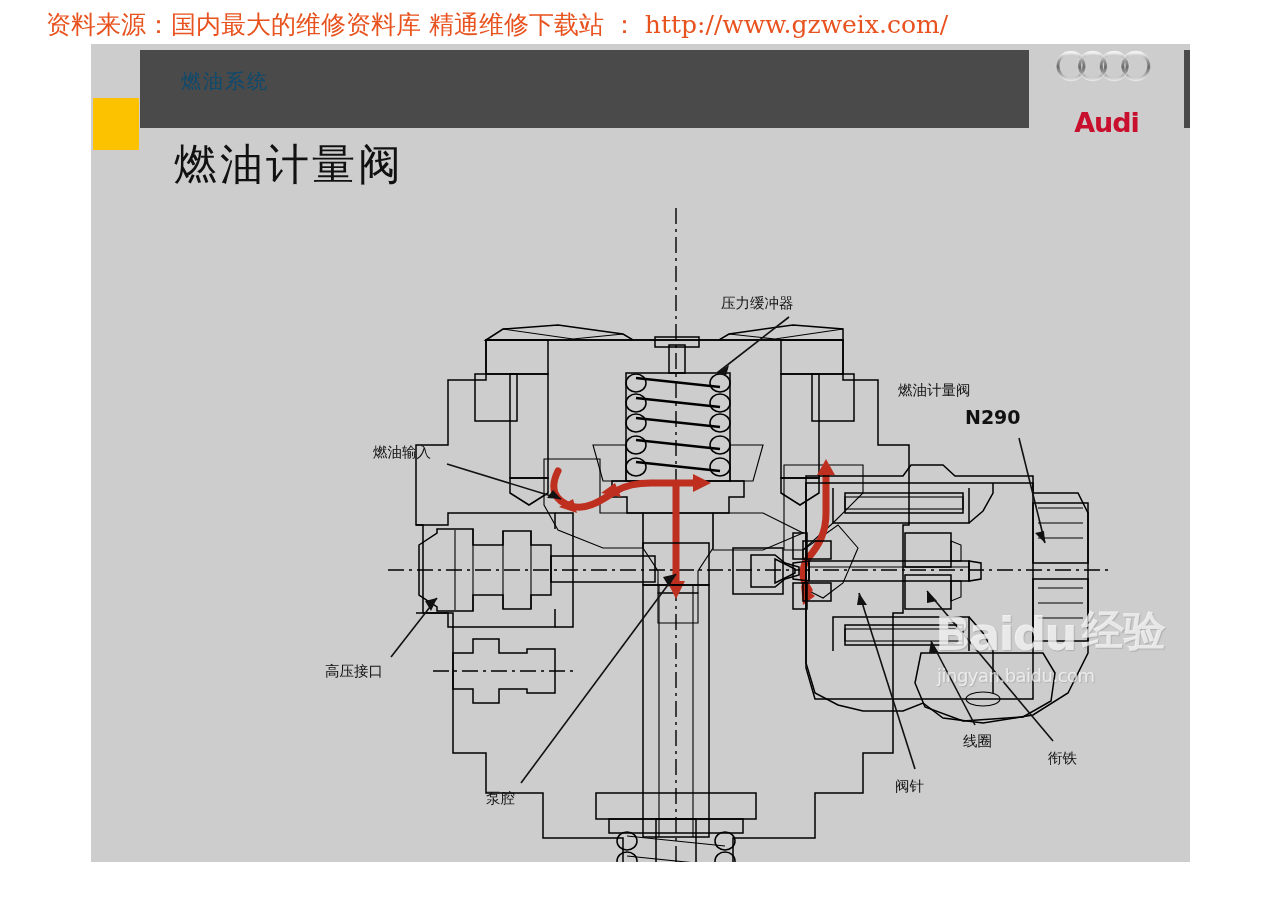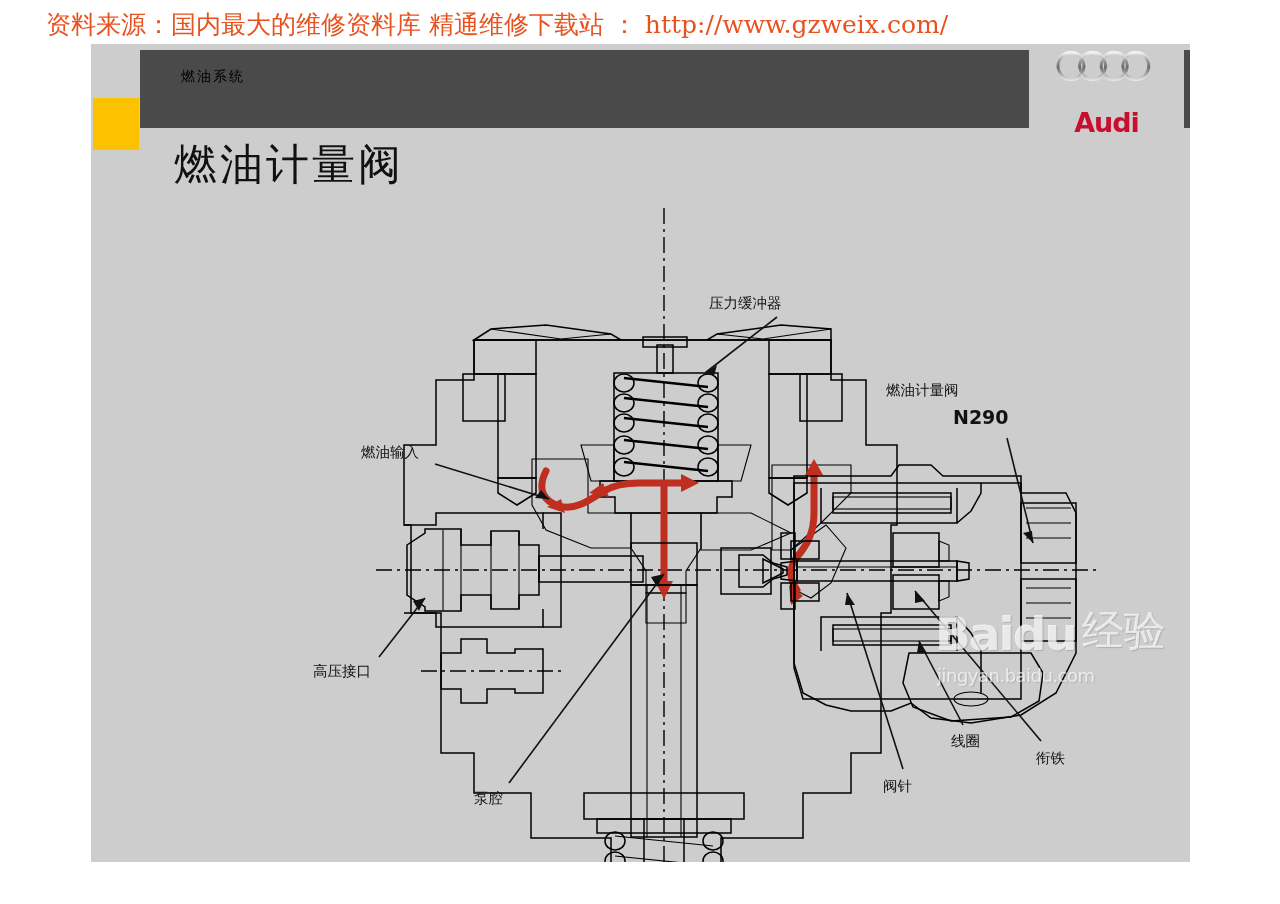--- a/index.html
+++ b/index.html
@@ -51,22 +51,22 @@
     left: 49px;
     top: 6px;
     width: 1050px;
     height: 78px;
     background: #4a4a4a;
   }
   #header-title {
     position: absolute;
     left: 90px;
     top: 24px;
-    font-size: 14px;
-    color: #000000;
+    font-size: 20px;
+    color: #0c4a6e;
     letter-spacing: 2px;
     font-family: Liberation Mono, monospace;
   }
 
   
   #accent-block {
     position: absolute;
     left: 2px;
     top: 54px;
     width: 46px;
@@ -106,21 +106,21 @@
     top: 92px;
     font-size: 43px;
     color: #111;
     font-family: "DejaVu Serif", "Liberation Serif", serif;
     letter-spacing: 3px;
   }
 
   
   #diagram-wrap {
     position: absolute;
-    left: 0px;
+    left: 12px;
     top: 140px;
     width: 1099px;
     height: 678px;
   }
   #diagram-svg { display: block; }
 
   .lbl {
     font-family: "DejaVu Serif", "Liberation Serif", serif;
     font-size: 14.5px;
     fill: #111;
@@ -155,21 +155,21 @@
     font-size: 47px;
     font-weight: bold;
     color: rgba(255,255,255,0.72);
     font-family: "DejaVu Sans", sans-serif;
     line-height: 1;
     letter-spacing: -2px;
     text-shadow: 1px 1px 1px rgba(120,120,120,.35);
   }
   #bd-cn {
     font-size: 42px;
-    font-weight: normal;
+    font-weight: bold;
     color: rgba(255,255,255,0.70);
     font-family: "DejaVu Sans", sans-serif;
     line-height: 1;
     margin-left: 6px;
     text-shadow: 1px 1px 1px rgba(120,120,120,.35);
   }
   #bd-url {
     margin-top: 8px;
     padding-left: 10px;
     font-size: 18px;

